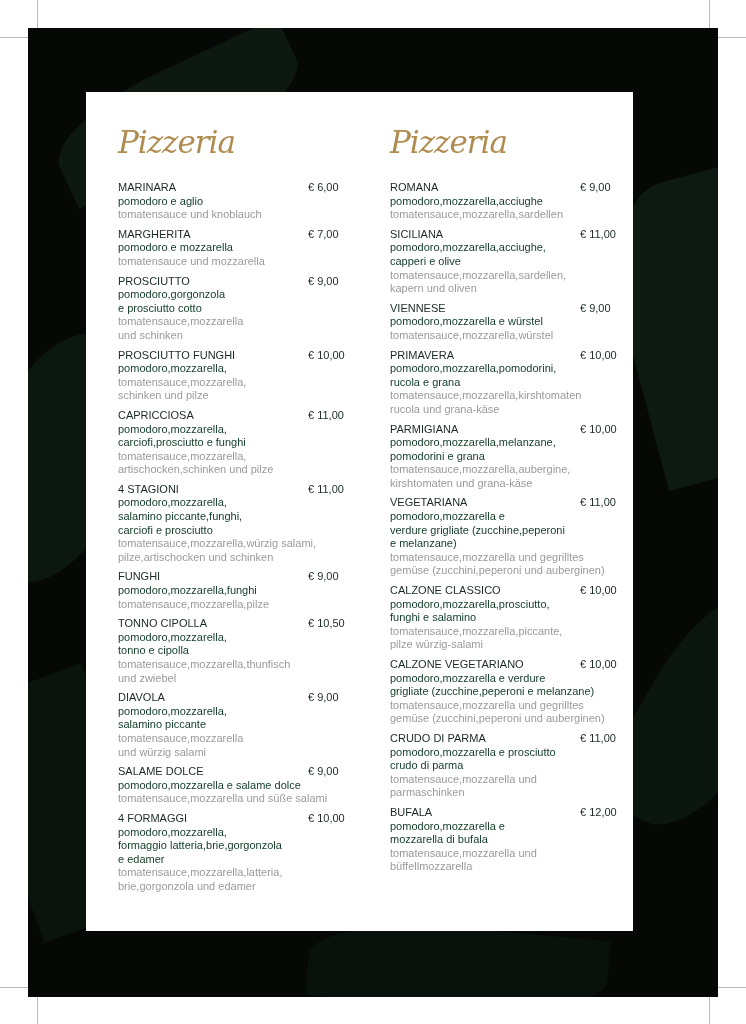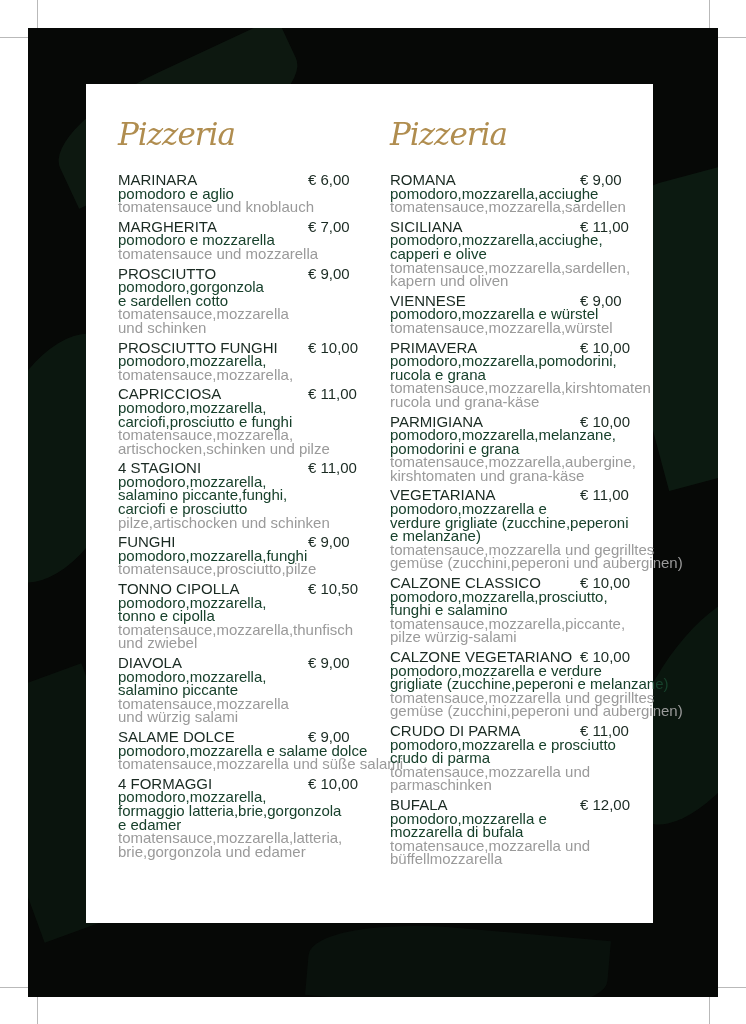--- a/index.html
+++ b/index.html
@@ -1,25 +1,25 @@
 <!DOCTYPE html>
 <html><head>
 <meta charset="utf-8">
 <style>
   html,body{margin:0;padding:0;}
   body{width:746px;height:1024px;background:#ffffff;position:relative;overflow:hidden;font-family:"Liberation Sans",sans-serif;}
   .crop{position:absolute;background:#b9b9b9;}
   .bg{position:absolute;left:28px;top:28px;width:690px;height:969px;background:#060806;overflow:hidden;}
   .leaf{position:absolute;border-radius:50% 0 50% 0;opacity:.55;}
-  .panel{position:absolute;left:86px;top:84px;width:547px;height:839px;background:#ffffff;padding-left:20px;}
+  .panel{position:absolute;left:86px;top:92px;width:547px;height:839px;background:#ffffff;}
   .col{position:absolute;top:0;width:245px;}
   .col.left{left:32px;}
   .col.right{left:304px;}
   .title{font-family:"DejaVu Serif",serif;font-style:italic;color:#b08d4f;font-size:31px;letter-spacing:-1px;height:50px;margin-top:28px;margin-bottom:11px;line-height:44px;}
-  .item{margin-bottom:6px;position:relative;font-size:15px;line-height:13.6px;}
+  .item{margin-bottom:6px;position:relative;font-size:11px;line-height:13.6px;}
   .name{color:#1a2a22;text-transform:uppercase;}
   .price{position:absolute;left:190px;top:0;color:#1a2a22;white-space:nowrap;text-align:right;}
   .it{color:#17402b;}
   .de{color:#9a9a9a;}
   .line{display:block;white-space:nowrap;}
 </style>
 </head>
 <body>
 
 <div class="crop" style="left:37px;top:0;width:1px;height:30px;"></div>
@@ -53,51 +53,53 @@
         <div class="item">
           <span class="name line">MARGHERITA</span>
           <span class="price">€ 7,00</span>
           <span class="it line">pomodoro e mozzarella</span>
           <span class="de line">tomatensauce und mozzarella</span>
         </div>
         <div class="item">
           <span class="name line">PROSCIUTTO</span>
           <span class="price">€ 9,00</span>
           <span class="it line">pomodoro,gorgonzola</span>
-          <span class="it line">e sardellen cotto</span>
+          <span class="it line">e prosciutto cotto</span>
           <span class="de line">tomatensauce,mozzarella</span>
           <span class="de line">und schinken</span>
         </div>
         <div class="item">
           <span class="name line">PROSCIUTTO FUNGHI</span>
           <span class="price">€ 10,00</span>
           <span class="it line">pomodoro,mozzarella,</span>
           <span class="de line">tomatensauce,mozzarella,</span>
+          <span class="de line">schinken und pilze</span>
         </div>
         <div class="item">
           <span class="name line">CAPRICCIOSA</span>
           <span class="price">€ 11,00</span>
           <span class="it line">pomodoro,mozzarella,</span>
           <span class="it line">carciofi,prosciutto e funghi</span>
           <span class="de line">tomatensauce,mozzarella,</span>
           <span class="de line">artischocken,schinken und pilze</span>
         </div>
         <div class="item">
           <span class="name line">4 STAGIONI</span>
           <span class="price">€ 11,00</span>
           <span class="it line">pomodoro,mozzarella,</span>
           <span class="it line">salamino piccante,funghi,</span>
           <span class="it line">carciofi e prosciutto</span>
+          <span class="de line">tomatensauce,mozzarella,würzig salami,</span>
           <span class="de line">pilze,artischocken und schinken</span>
         </div>
         <div class="item">
           <span class="name line">FUNGHI</span>
           <span class="price">€ 9,00</span>
           <span class="it line">pomodoro,mozzarella,funghi</span>
-          <span class="de line">tomatensauce,prosciutto,pilze</span>
+          <span class="de line">tomatensauce,mozzarella,pilze</span>
         </div>
         <div class="item">
           <span class="name line">TONNO CIPOLLA</span>
           <span class="price">€ 10,50</span>
           <span class="it line">pomodoro,mozzarella,</span>
           <span class="it line">tonno e cipolla</span>
           <span class="de line">tomatensauce,mozzarella,thunfisch</span>
           <span class="de line">und zwiebel</span>
         </div>
         <div class="item">

